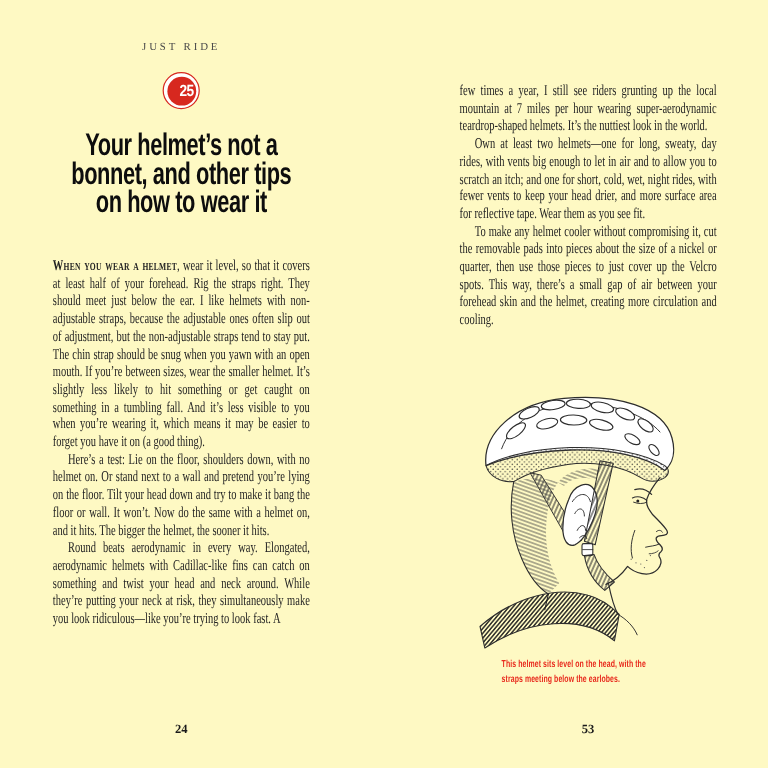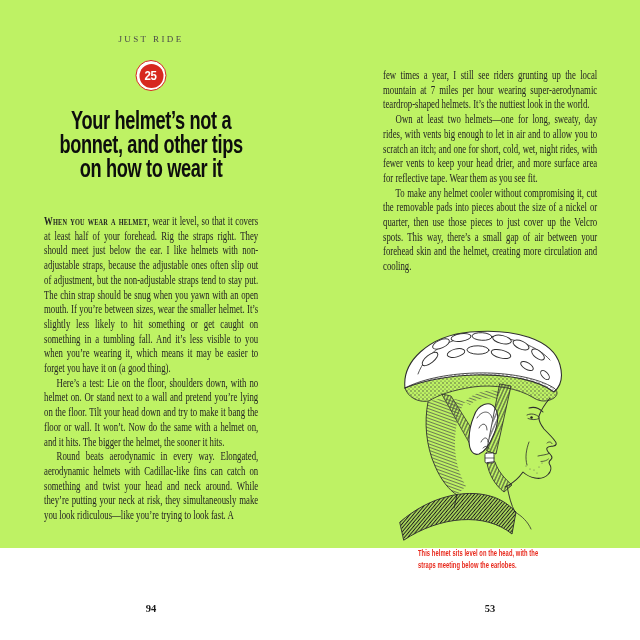--- a/index.html
+++ b/index.html
@@ -1,32 +1,32 @@
 <!DOCTYPE html>
 <html style="--accent: #d7281f; --caption: #e8291c;"><head>
 <meta charset="utf-8">
 <style>
   :root { --accent:#d7281f; --caption:#e8291c; }
   html,body { margin:0; padding:0; }
   body { width:640px; height:640px; background:#ffffff; overflow:hidden;
          font-family:"Liberation Serif", serif; }
-  .book { position:relative; width:640px; height:548px; background:#bef264; }
+  .book { position:relative; width:640px; height:640px; background:#fef9c3; }
   .page { position:absolute; top:0; height:640px; width:214px; }
   .page.left  { left:44px; }
   .page.right { left:383px; }
 
   .running-head { position:absolute; top:34px; left:0; width:100%;
     text-align:center; font:9px "Liberation Serif", serif;
     letter-spacing:2.4px; color:#4a4a4a; }
 
   .badge { position:absolute; top:60px; left:50%; transform:translateX(-50%);
     width:31px; height:31px; box-sizing:border-box; border:1.5px solid var(--accent,#d7281f);
     border-radius:50%; display:flex; align-items:center; justify-content:center; background:#fff; }
   .badge-inner { width:24px; height:24px; border-radius:50%; background:var(--accent,#d7281f);
-    color:#fff; display:flex; align-items:center; justify-content:center;
+    color:#fff; display:flex; align-items:center; justify-content:flex-end;
     font:bold 13.5px "Liberation Sans", sans-serif; letter-spacing:-0.5px; }
   .badge-inner span { display:inline-block; transform:scaleX(0.85); }
 
   .title { position:absolute; top:108px; left:0; margin:0; width:306px;
     transform:scaleX(0.7); transform-origin:0 0; text-align:center;
     font:bold 26px/24px "Liberation Sans", sans-serif; letter-spacing:-0.5px; color:#0d0d0d; }
 
   .body { position:absolute; left:0; width:306px; transform:scaleX(0.7); transform-origin:0 0;
     font:12.5px/14.7px "Liberation Serif", serif; color:#232323;
     text-align:justify; }
@@ -65,21 +65,21 @@
         <div>bonnet, and other tips</div>
         <div>on how to wear it</div>
       </h1>
 
     <div class="body">
         <p class="para"><span class="leadin">When you wear a helmet</span>, wear it level, so that it covers at least half of your forehead. Rig the straps right. They should meet just below the ear. I like helmets with non-adjustable straps, because the adjustable ones often slip out of adjustment, but the non-adjustable straps tend to stay put. The chin strap should be snug when you yawn with an open mouth. If you’re between sizes, wear the smaller helmet. It’s slightly less likely to hit something or get caught on something in a tumbling fall. And it’s less visible to you when you’re wearing it, which means it may be easier to forget you have it on (a good thing).</p>
         <p class="para indent">Here’s a test: Lie on the floor, shoulders down, with no helmet on. Or stand next to a wall and pretend you’re lying on the floor. Tilt your head down and try to make it bang the floor or wall. It won’t. Now do the same with a helmet on, and it hits. The bigger the helmet, the sooner it hits.</p>
         <p class="para indent">Round beats aerodynamic in every way. Elongated, aerodynamic helmets with Cadillac-like fins can catch on something and twist your head and neck around. While they’re putting your neck at risk, they simultaneously make you look ridiculous—like you’re trying to look fast. A</p>
       </div>
 
-    <div class="pagenum">94</div>
+    <div class="pagenum">24</div>
   </div>
 
   <div class="page right">
 
     <div class="body">
         <p class="para">few times a year, I still see riders grunting up the local mountain at 7 miles per hour wearing super-aerodynamic teardrop-shaped helmets. It’s the nuttiest look in the world.</p>
         <p class="para indent">Own at least two helmets—one for long, sweaty, day rides, with vents big enough to let in air and to allow you to scratch an itch; and one for short, cold, wet, night rides, with fewer vents to keep your head drier, and more surface area for reflective tape. Wear them as you see fit.</p>
         <p class="para indent">To make any helmet cooler without compromising it, cut the removable pads into pieces about the size of a nickel or quarter, then use those pieces to just cover up the Velcro spots. This way, there’s a small gap of air between your forehead skin and the helmet, creating more circulation and cooling.</p>
       </div>
 

